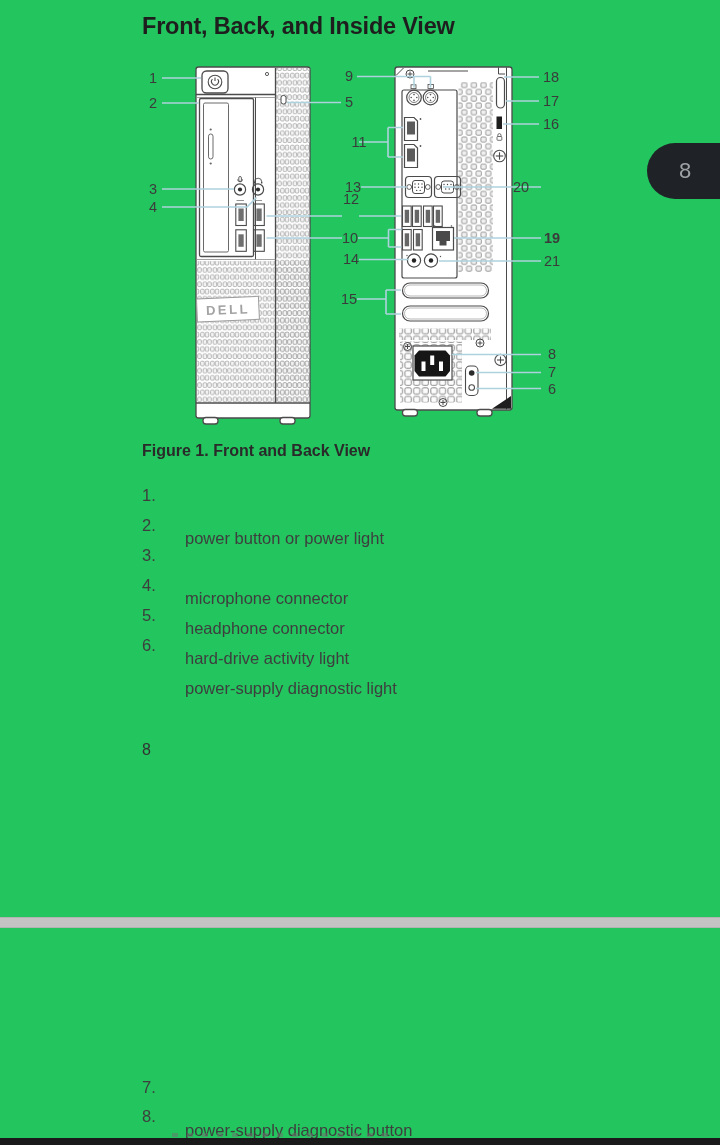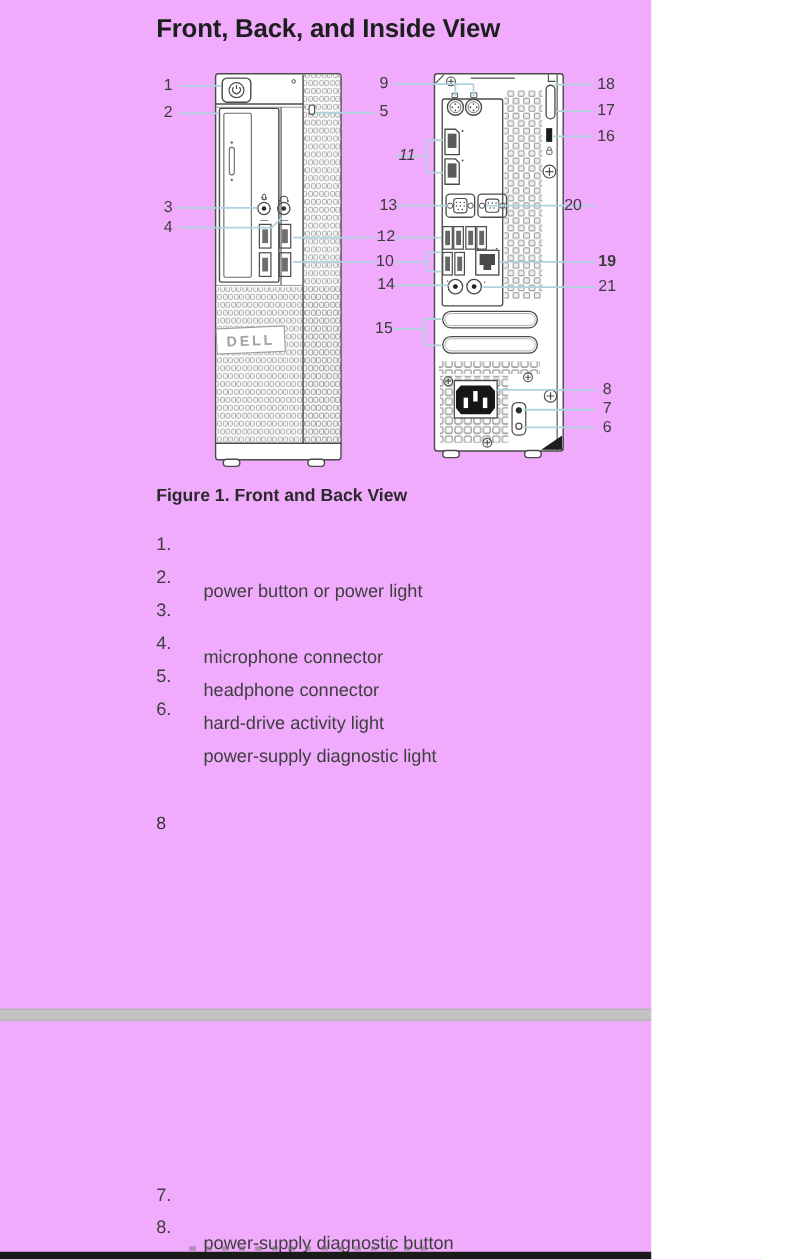--- a/index.html
+++ b/index.html
@@ -1,17 +1,17 @@
 <!DOCTYPE html>
 <html style="--callout-line: #aed2dd; --diagram-outline: #4b4b4b; --tab-bg: #1f2226; --tab-text: #9ea2a5; --divider: #c3c3c3; --bottom-bar: #1a1a1a;"><head>
 <meta charset="utf-8">
 <style>
   html,body{margin:0;padding:0;background:#fff;}
-  .page{position:relative;width:576px;height:1145px;background:#f0abfc;overflow:hidden;
-        font-family:"Liberation Sans",sans-serif;padding-left:16px;}
+  .page{position:relative;width:720px;height:1145px;background:#22c55e;overflow:hidden;
+        font-family:"Liberation Sans",sans-serif;}
   .title{position:absolute;left:142px;top:13px;font-size:23.5px;font-weight:bold;
          color:#1e1e1e;letter-spacing:-0.2px;white-space:nowrap;}
   .diagram-svg{position:absolute;left:0;top:0;width:720px;height:435px;}
   .callout-layer{position:absolute;left:0;top:0;width:720px;height:435px;}
   .callout{position:absolute;transform:translate(-50%,-50%);font-size:14.5px;color:#3b3b3b;
            white-space:nowrap;line-height:1;}
   .caption{position:absolute;left:142px;top:442px;font-size:16px;font-weight:bold;color:#2a2a2a;}
   .legend{position:absolute;left:142px;top:486px;width:430px;}
   .next-list{position:absolute;left:142px;top:1078px;width:430px;}
   .li-row{display:flex;height:30px;font-size:16.5px;color:#3e3e3e;align-items:flex-start;}
@@ -323,23 +323,23 @@
     </g>
   </svg>
 
   <div class="callout-layer">
       <span class="callout" style="left: 153px; top: 78px;">1</span>
       <span class="callout" style="left: 153px; top: 103px;">2</span>
       <span class="callout" style="left: 153px; top: 189px;">3</span>
       <span class="callout" style="left: 153px; top: 207px;">4</span>
       <span class="callout" style="left: 349px; top: 76px;">9</span>
       <span class="callout" style="left: 349px; top: 102px;">5</span>
-      <span class="callout" style="left: 370px; top: 142px; font-style: italic;">11</span>
+      <span class="callout" style="left: 359px; top: 142px;">11</span>
       <span class="callout" style="left: 353px; top: 187px;">13</span>
-      <span class="callout" style="left: 351px; top: 216px; font-family: Liberation Mono, monospace;">12</span>
+      <span class="callout" style="left: 351px; top: 199px;">12</span>
       <span class="callout" style="left: 350px; top: 238px;">10</span>
       <span class="callout" style="left: 351px; top: 259px; text-align: center;">14</span>
       <span class="callout" style="left: 349px; top: 299px;">15</span>
       <span class="callout" style="left: 551px; top: 77px;">18</span>
       <span class="callout" style="left: 551px; top: 101px;">17</span>
       <span class="callout" style="left: 551px; top: 124px;">16</span>
       <span class="callout" style="left: 521px; top: 187px;">20</span>
       <span class="callout" style="left: 552px; top: 238px; font-weight: bold;">19</span>
       <span class="callout" style="left: 552px; top: 261px;">21</span>
       <span class="callout" style="left: 552px; top: 354px;">8</span>

